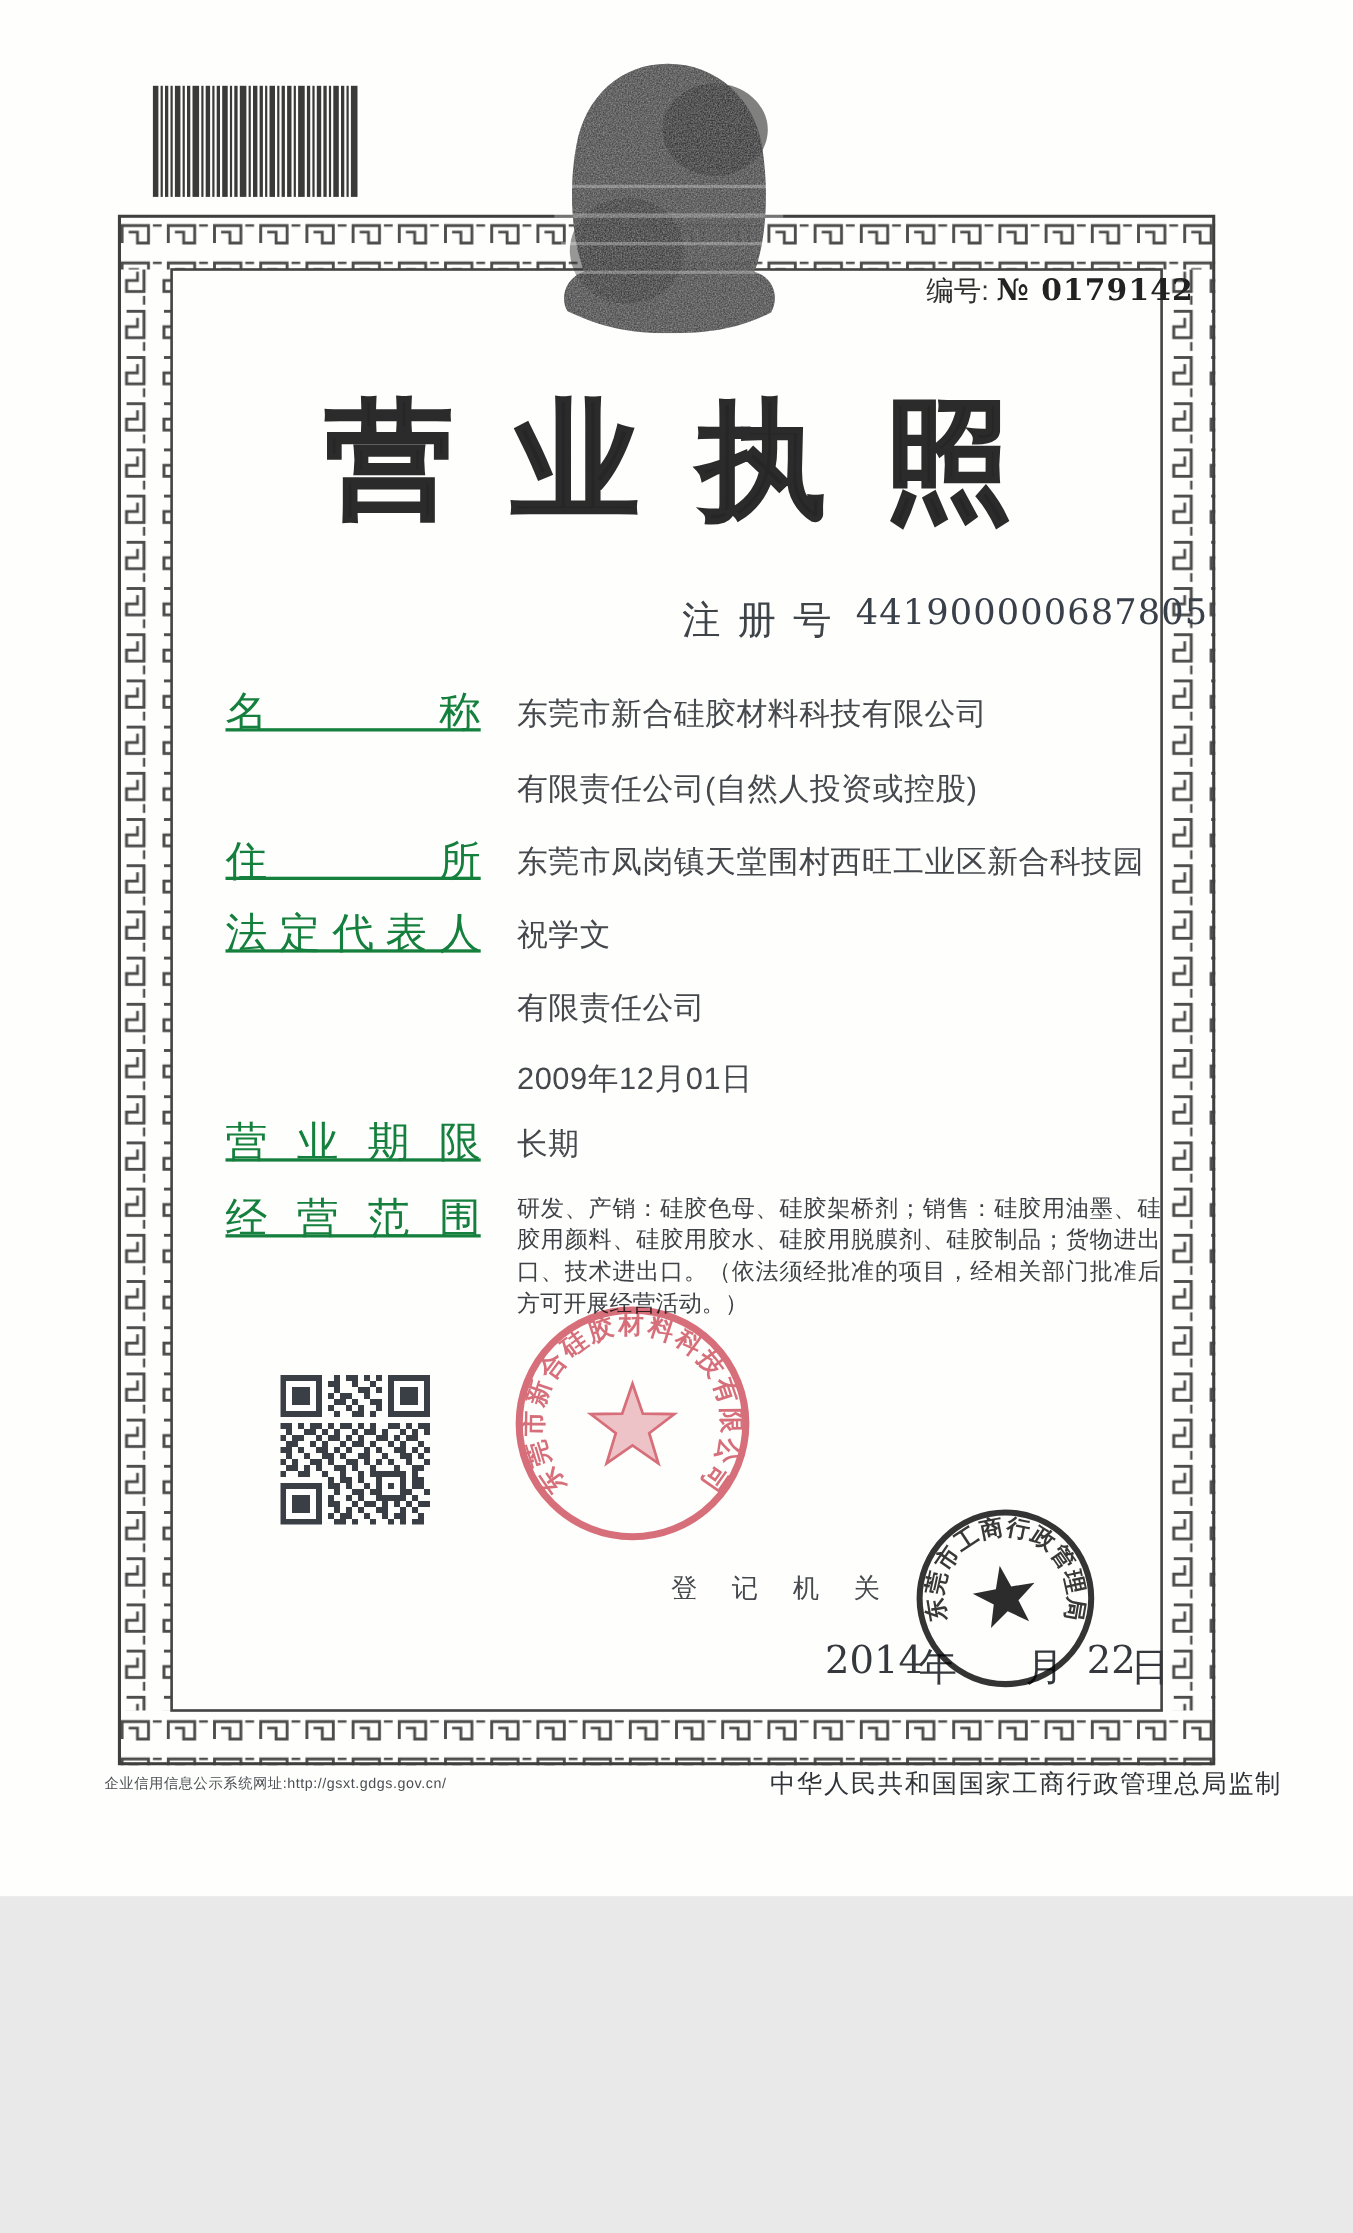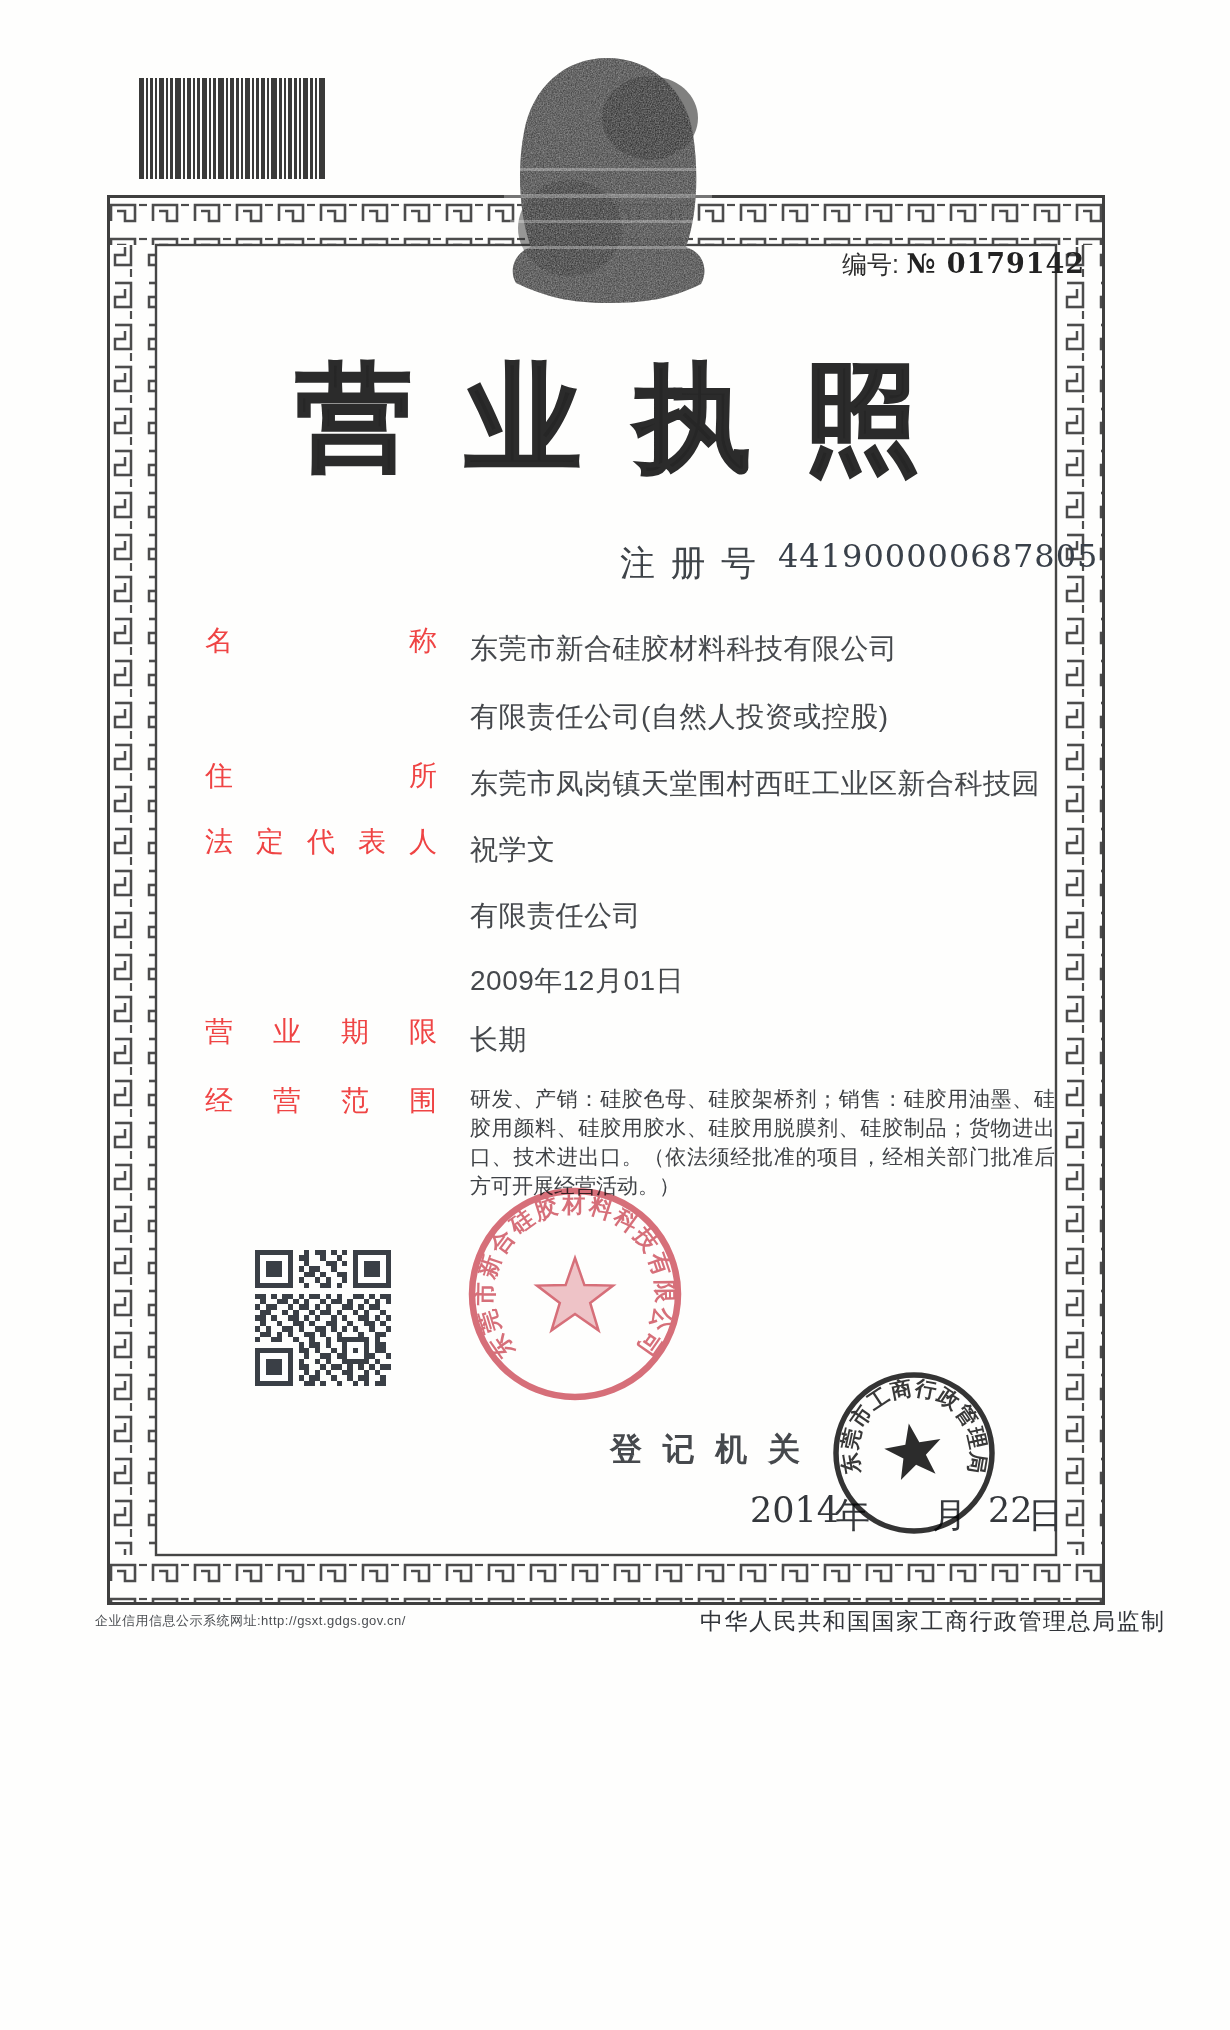--- a/index.html
+++ b/index.html
@@ -1,17 +1,17 @@
 <!DOCTYPE html>
 <html><head>
 <meta charset="utf-8">
 <style>
   html,body{margin:0;padding:0;background:#e9e9e9;}
   .page{
-    position:relative;width:1230px;height:2030px;margin:0 auto;
+    position:relative;width:1230px;height:1724px;margin:0 auto;
     background:#fefefd;overflow:hidden;
     font-family:"Liberation Sans",sans-serif;color:#333;
   }
   .abs{position:absolute;}
   
   .serial{left:842px;top:248px;font-size:25px;color:#2e2e2e;white-space:nowrap;}
   .serial .no{font-family:"DejaVu Serif",serif;font-weight:bold;font-size:27px;letter-spacing:1px;color:#222;}
   .title{
     left:296px;top:346px;width:624px;font-size:116px;font-weight:800;
     color:#262626;text-align:justify;text-align-last:justify;line-height:1.25;
@@ -21,37 +21,37 @@
     left:620px;top:540px;width:136px;font-size:35px;color:#3f4449;
     text-align:justify;text-align-last:justify;
   }
   .regline-number{
     left:778px;top:537px;font-size:32px;letter-spacing:1px;color:#394049;
     font-family:"DejaVu Serif",serif;
   }
   
   .row{position:absolute;left:205px;width:860px;height:56px;}
   .row .lbl{
-    position:absolute;left:0;top:0;width:232px;font-size:28px;color:#ef4444;
-    text-align:justify;text-align-last:justify;font-weight:500;
+    position:absolute;left:0;top:0;width:232px;font-size:38px;color:#15803d;
+    text-align:justify;text-align-last:justify;font-weight:500;text-decoration:underline;
   }
   .row .val{
     position:absolute;left:265px;top:8px;width:600px;font-size:28px;color:#45484c;
     white-space:nowrap;letter-spacing:.5px;
   }
   .r1{top:622px;} .r2{top:690px;} .r3{top:757px;} .r4{top:823px;}
   .r5{top:889px;} .r6{top:954px;} .r7{top:1013px;} .r8{top:1082px;}
   .r8 .val{
     top:2px;width:585px;font-size:21px;line-height:29px;white-space:normal;
     letter-spacing:0;color:#3e4145;text-align:justify;
   }
   
   .authority{
-    left:610px;top:1428px;width:190px;font-size:32px;color:#46494d;
-    text-align:justify;text-align-last:justify;font-weight:700;
+    left:610px;top:1428px;width:190px;font-size:24px;color:#46494d;
+    text-align:justify;text-align-last:justify;font-weight:400;
   }
   .date-part{font-size:35px;color:#35383c;}
   .d-year{left:750px;top:1490px;font-family:"DejaVu Serif",serif;}
   .d-year-u{left:835px;top:1492px;}
   .d-month-u{left:932px;top:1492px;}
   .d-day{left:988px;top:1490px;font-family:"DejaVu Serif",serif;}
   .d-day-u{left:1028px;top:1492px;}
   
   .footer-left{left:95px;top:1612px;font-size:13px;color:#4b4e52;letter-spacing:.5px;}
   .footer-right{left:700px;top:1606px;font-size:23px;color:#303338;font-weight:400;letter-spacing:1.5px;}

